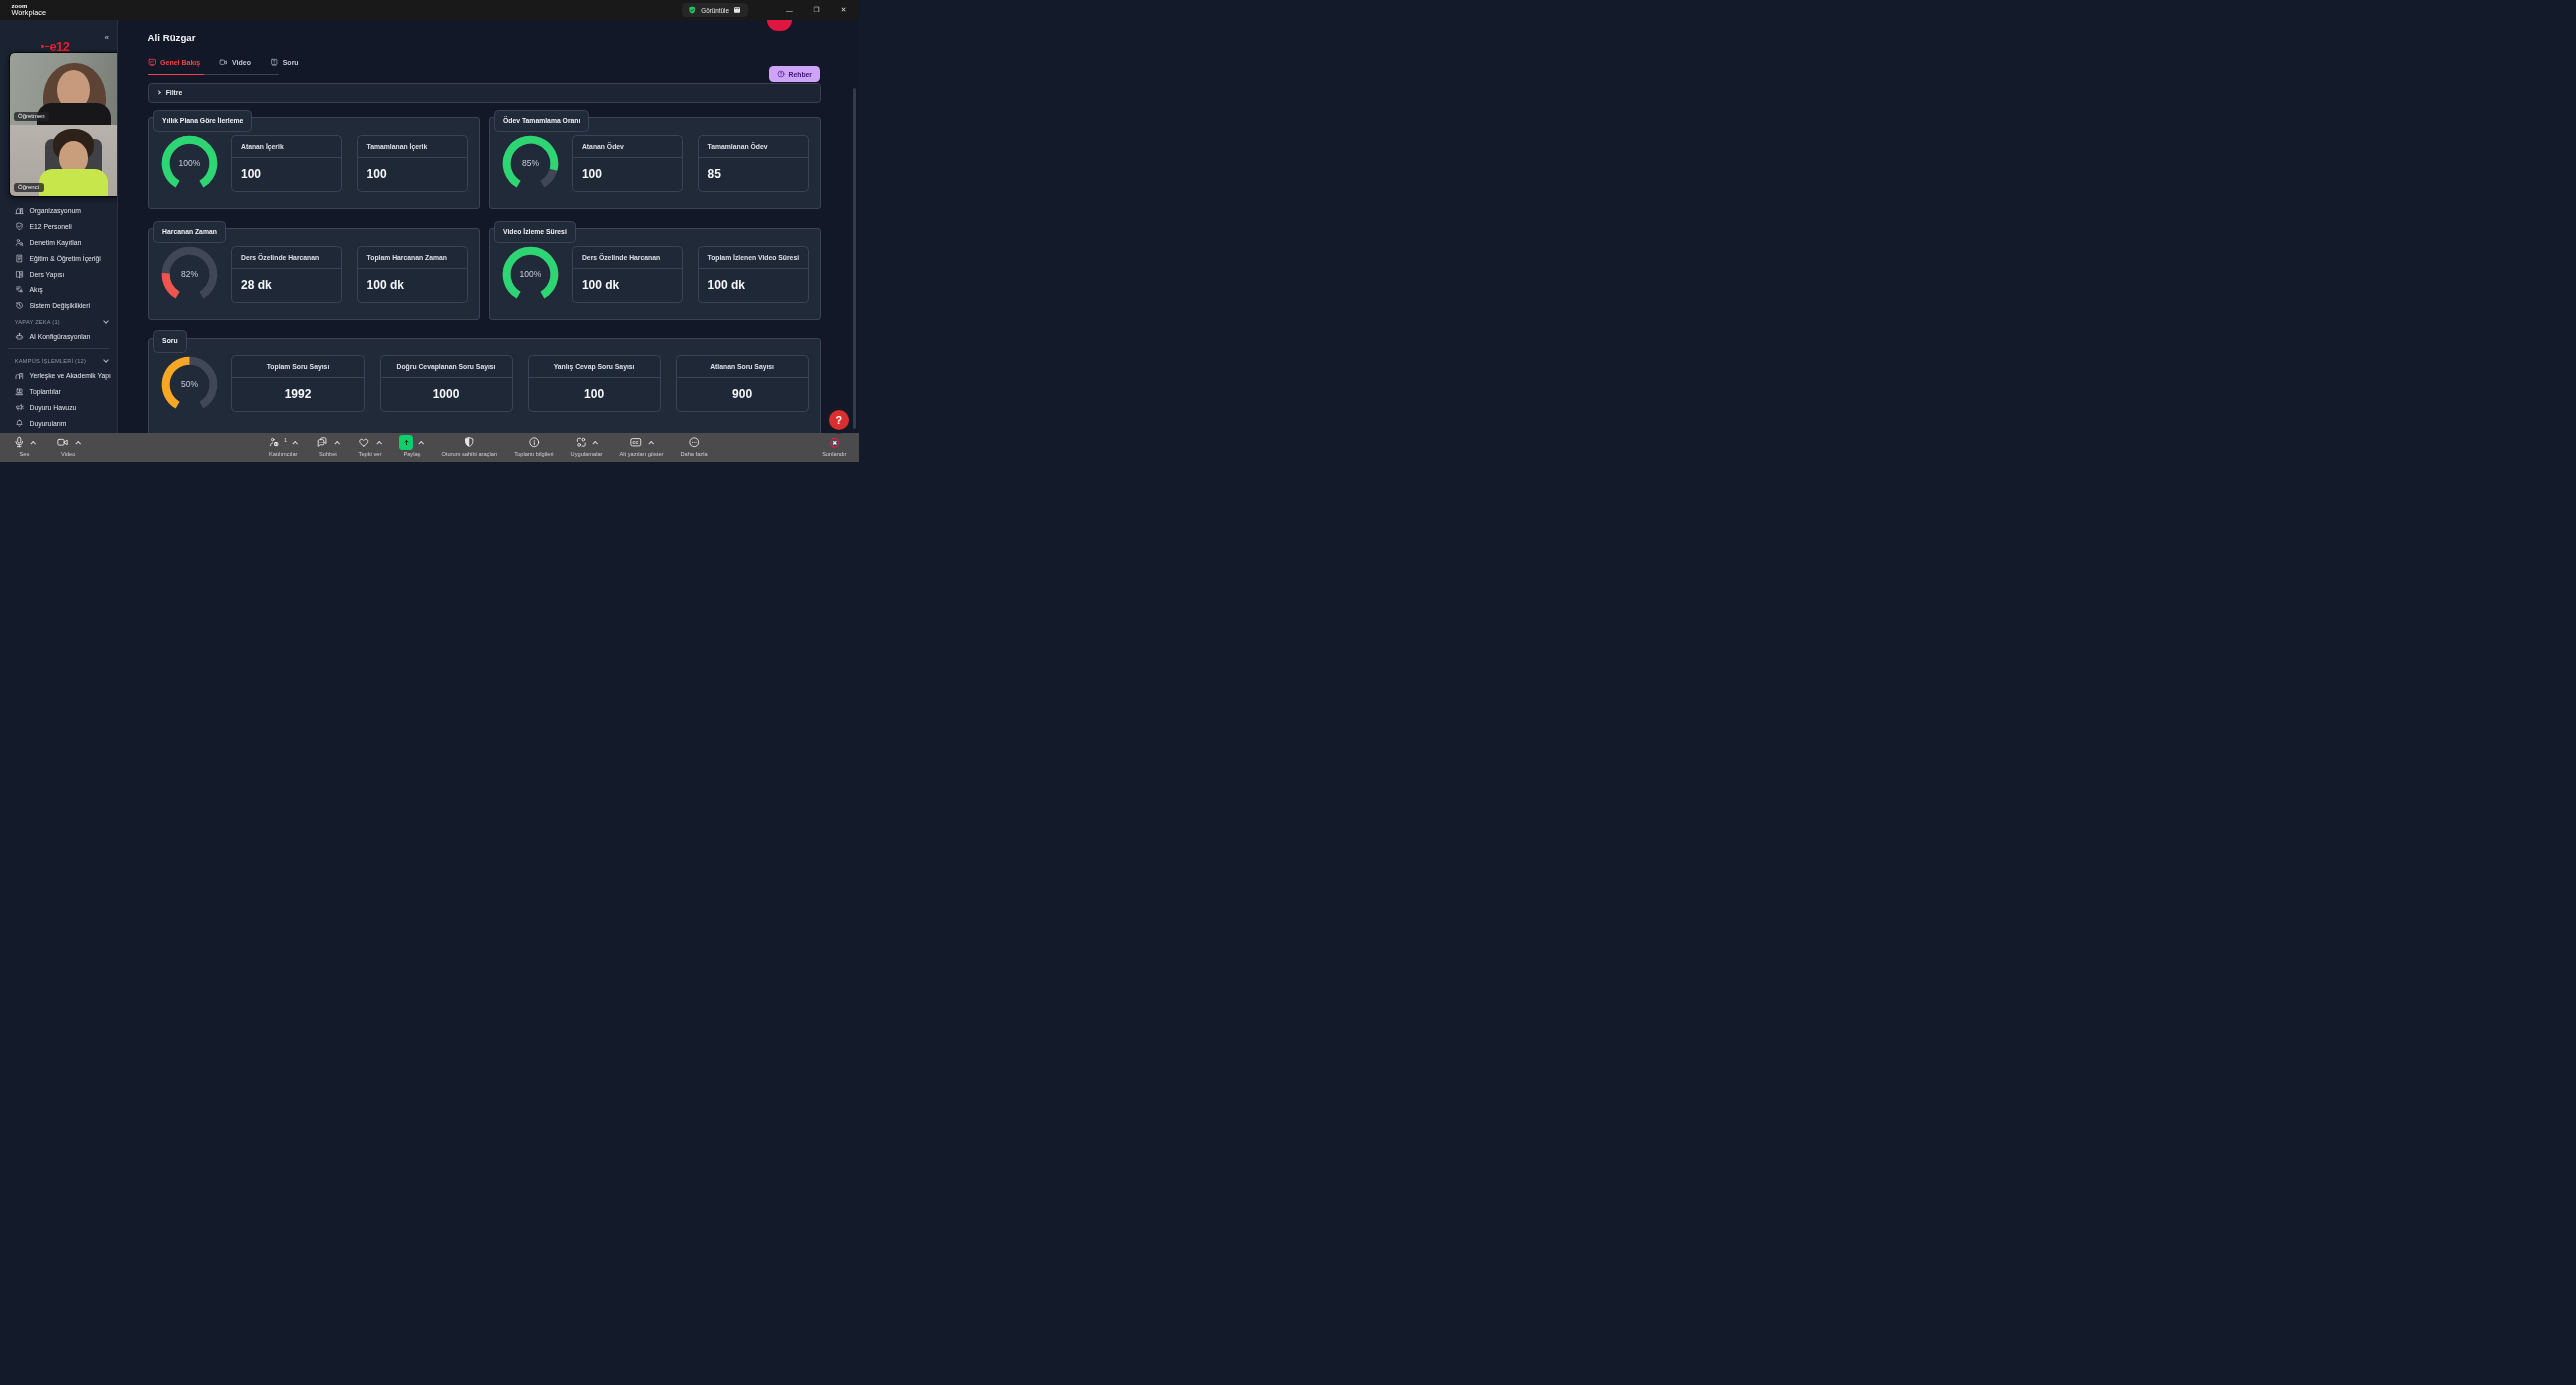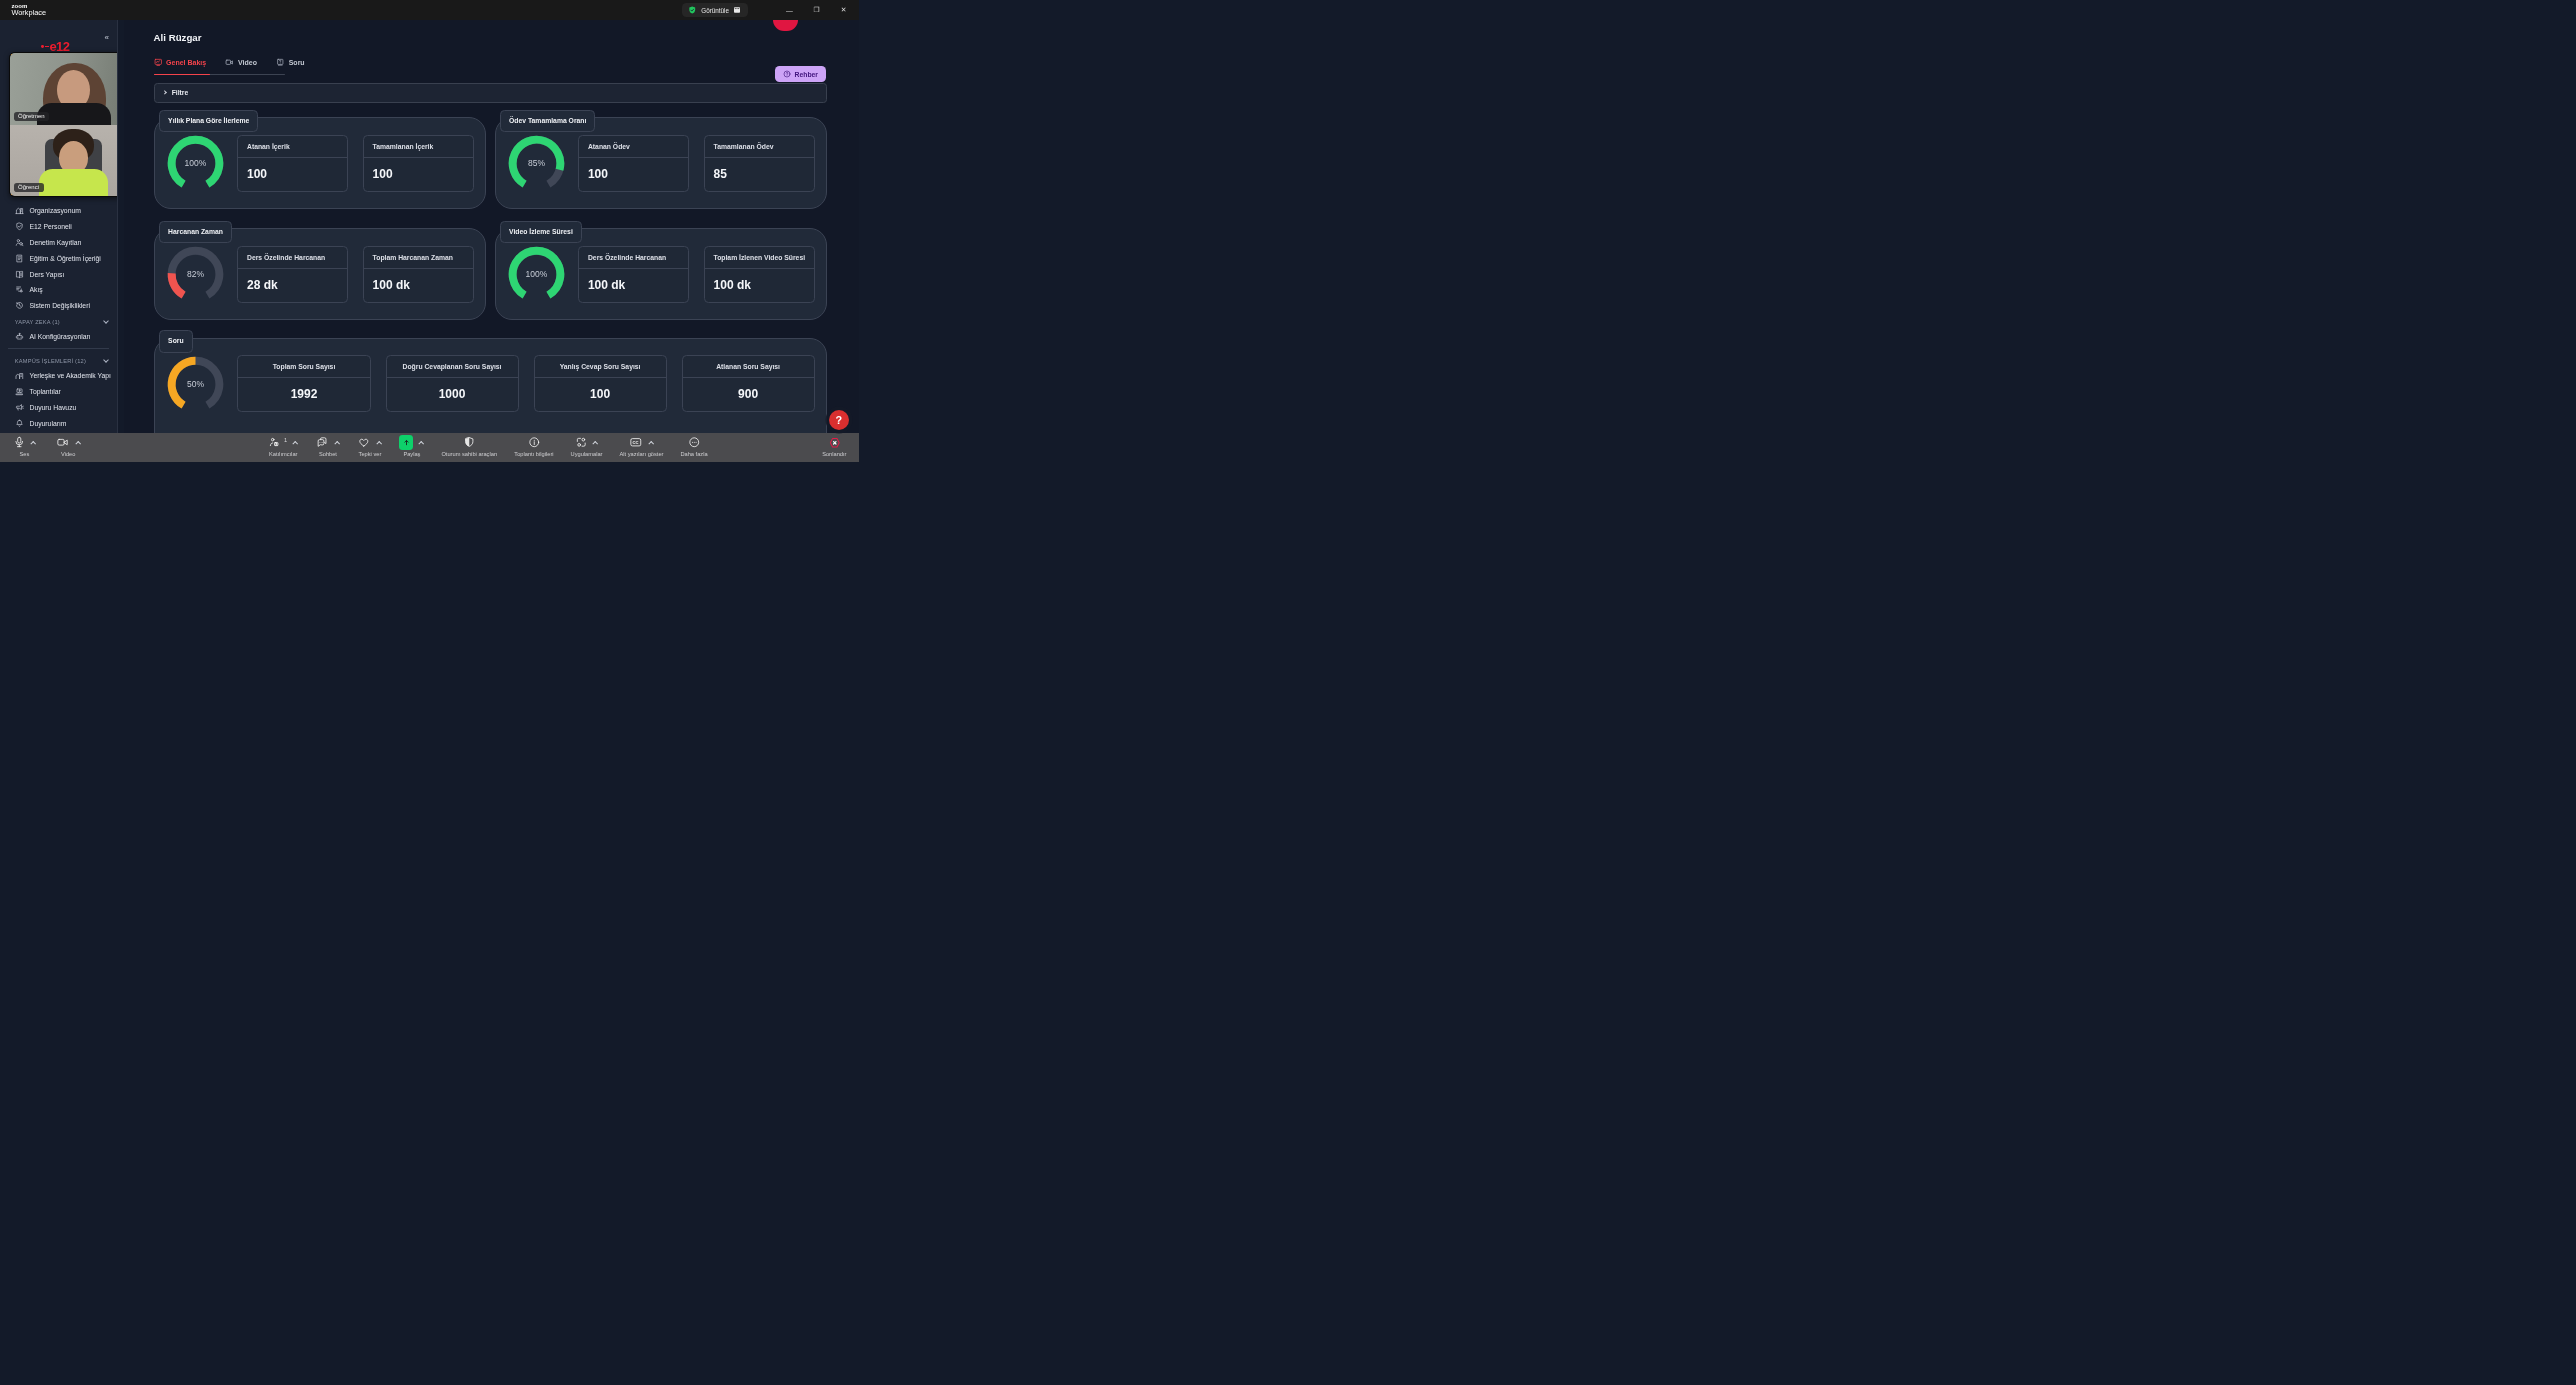--- a/index.html
+++ b/index.html
@@ -57,21 +57,21 @@
   .nav { position:absolute; left:0; top:183px; width:100%; }
   .nav-item { display:flex; align-items:center; gap:5.7px; padding:3.4px 5.7px 3.4px 14.8px;
     color:#e3e6ee; font-size:6.8px; cursor:pointer; white-space:nowrap; }
   .nav-item svg { flex:none; color:#c8cdd8; }
   .sec-head { display:flex; align-items:center; padding:5.1px 9px 4px 14.8px; color:#8f97a8;
     font-size:5.7px; letter-spacing:0.2px; cursor:pointer; }
   .sec-head .chev { margin-left:auto; width:4px; height:4px; border-right:0.9px solid #aeb5c4;
     border-bottom:0.9px solid #aeb5c4; transform:rotate(45deg); margin-top:-1.7px; }
   .divider { height:0.6px; background:#323a4b; margin:4px 8px; }
   
-  .main { position:absolute; left:124px; top:20px; width:740px; height:413px; background:#121827;
+  .main { position:absolute; left:118px; top:20px; width:740px; height:413px; background:#121827;
     padding:11.4px 37px 0 29.6px; overflow:hidden; }
   .avatar-cut { position:absolute; top:0; left:649px; width:25px; height:11.4px;
     border-radius:0 0 12.5px 12.5px; background:#e01641; }
   .page-title { color:#f2f4f8; font-size:9.7px; font-weight:700; margin-top:1.1px; }
   .tabs { display:flex; align-items:center; gap:19.3px; margin-top:14.8px; }
   .tab { display:flex; align-items:center; gap:4px; font-size:7px; font-weight:700;
     color:#c3c8d2; cursor:pointer; }
   .tab svg { color:#aab1bf; }
   .tab.active { color:#f4434b; }
   .tab.active svg { color:#f4434b; }
@@ -86,21 +86,21 @@
   .filter-bar { margin-top:8px; height:19.3px; background:#1d2433; border:0.6px solid #39404f;
     border-radius:3.4px; display:flex; align-items:center; padding:0 8px; gap:5.7px; cursor:pointer; }
   .filter-bar .chev-r { width:3.4px; height:3.4px; border-top:0.9px solid #cfd3dc;
     border-right:0.9px solid #cfd3dc; transform:rotate(45deg); }
   .filter-bar span { color:#e8eaf0; font-size:6.8px; font-weight:700; }
   .row { display:flex; gap:8.5px; }
   .row1 { margin-top:14.8px; }
   .row2 { margin-top:19px; }
   .row3 { margin-top:17.6px;text-align:center; }
   .card { position:relative; flex:1; background:#212a39; border:0.6px solid #3b4354;
-    border-radius:17px; height:92px; padding:8px 11.4px; display:flex; align-items:center; gap:12.5px; }
+    border-radius:3px; height:92px; padding:8px 11.4px; display:flex; align-items:center; gap:12.5px; }
   .card-tag { position:absolute; top:-8.5px; left:4.5px; background:#212a39; border:0.6px solid #3b4354;
     border-radius:4.5px; padding:5.7px 8px 7.4px; color:#f0f2f6; font-size:6.8px; font-weight:700;
     z-index:3; }
   .card-soru { height:114px; align-items:flex-start; padding-top:16px; }
   .gauge-wrap { position:relative; width:59px; height:59px; flex:none; }
   .gauge-wrap svg { position:absolute; inset:0; }
   .gauge-label { position:absolute; inset:0; display:flex; align-items:center; justify-content:center;
     color:#c7ccd6; font-size:8.5px; font-weight:500; }
   .stats { display:flex; gap:15px; flex:1; }
   .stat { flex:1; border:0.6px solid #3b4354; border-radius:4.5px; background:#1f2836; overflow:hidden; }

